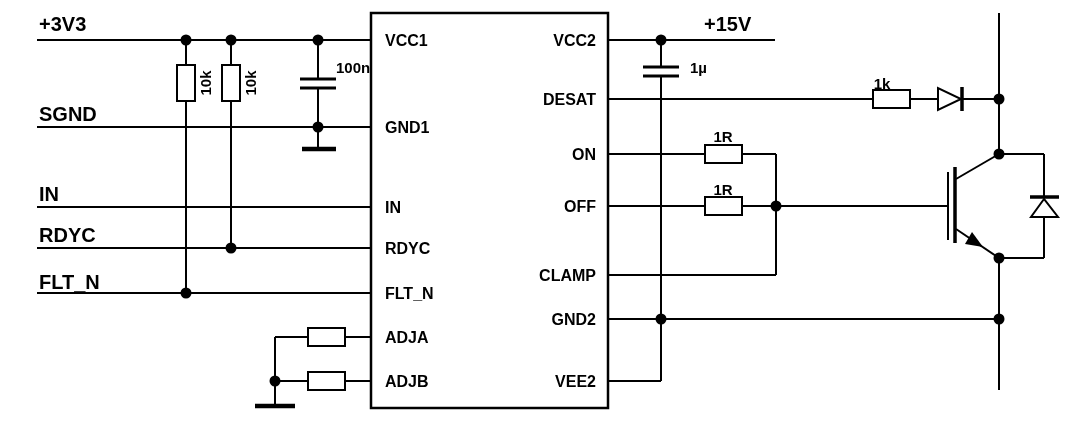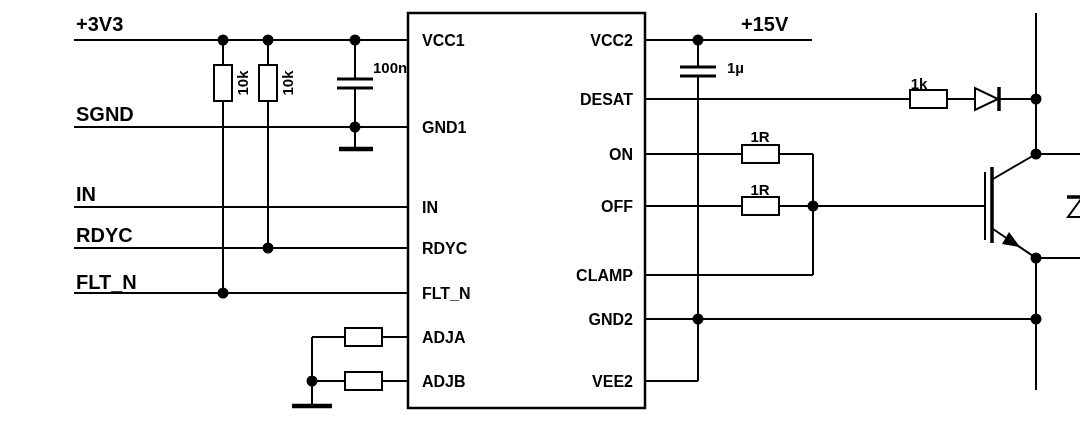--- a/index.html
+++ b/index.html
@@ -2,21 +2,21 @@
 <html><head>
 <meta charset="utf-8">
 <style>
   html, body {
     margin: 0; padding: 0;
     background: #ffffff;
     width: 1080px; height: 421px;
     overflow: hidden;
     font-family: "Liberation Sans", sans-serif;
   }
-  .stage { position: relative; width: 919px; height: 421px; background: #ffffff; margin-left: 37px; }
+  .stage { position: relative; width: 919px; height: 421px; background: #ffffff; }
   svg { position: absolute; top: 0; left: 0; }
   .wire   { stroke: #000000; stroke-width: 2; fill: none; }
   .wire-thick { stroke: #000000; stroke-width: 3.5; fill: none; }
   .plate  { stroke: #000000; stroke-width: 3; fill: none; }
   .gndbar { stroke: #000000; stroke-width: 4.5; fill: none; }
   .body-r { fill: #ffffff; stroke: #000000; stroke-width: 2; }
   .icbox  { fill: #ffffff; stroke: #000000; stroke-width: 2.5; }
   .dot    { fill: #000000; stroke: none; }
   .tri    { fill: #ffffff; stroke: #000000; stroke-width: 2; stroke-linejoin: miter; }
   .arrow  { fill: #000000; stroke: none; }

